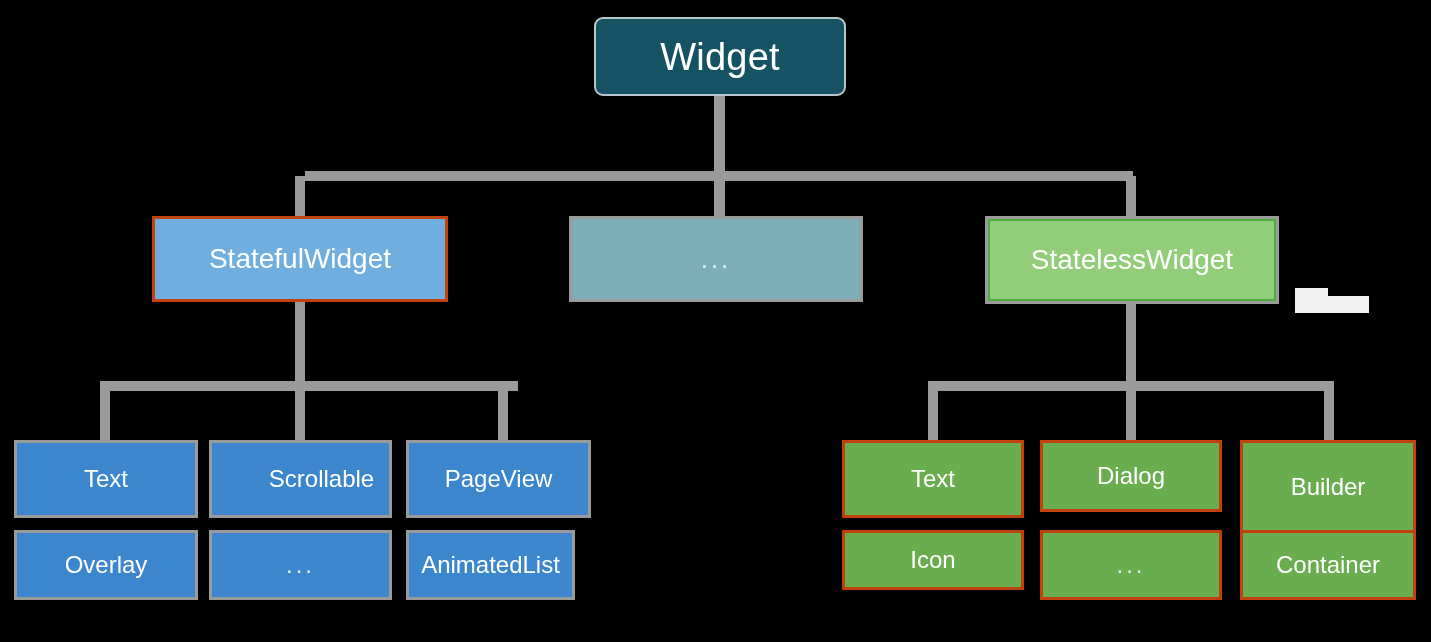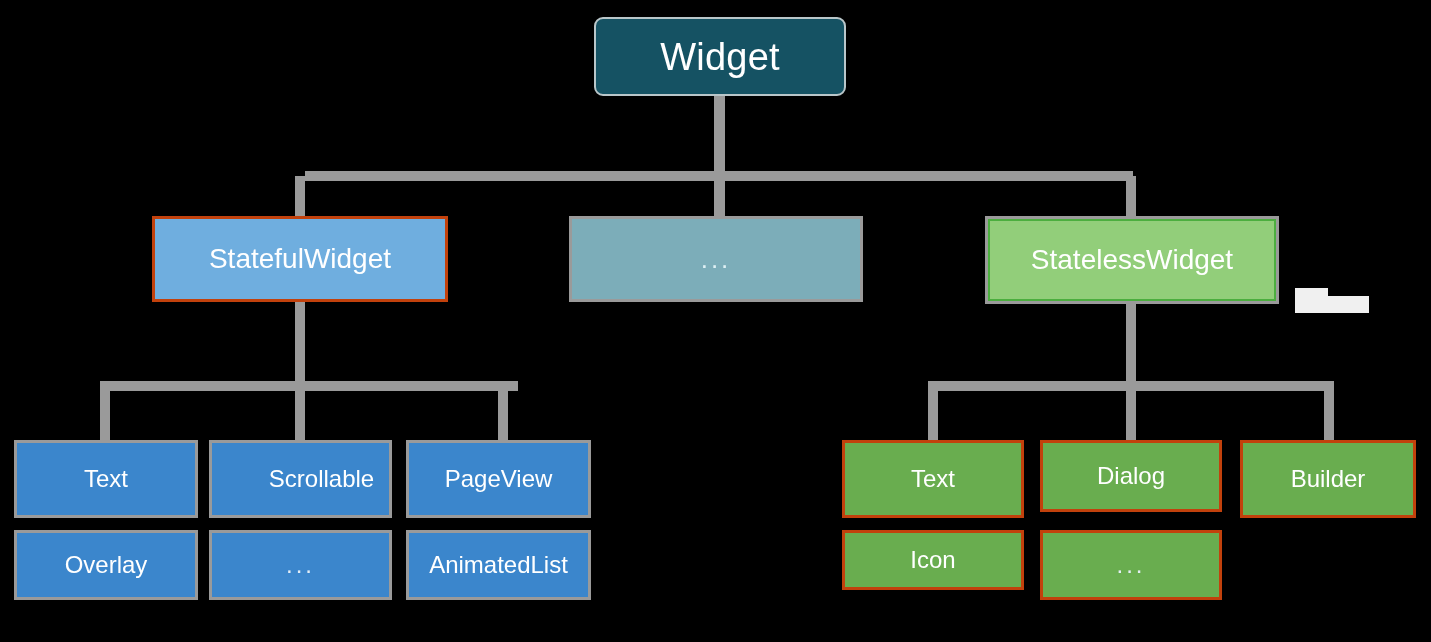--- a/index.html
+++ b/index.html
@@ -136,24 +136,25 @@
   <div class="white-artifact" style="left:1295px; top:296px; width:74px; height:17px;"></div>
 
   <div class="node node-leaf-blue" style="left:14px; top:440px; width:184px; height:78px;">Text</div>
   <div class="node node-leaf-blue" style="left:209px; top:440px; width:183px; height:78px;padding-left:42px;">Scrollable</div>
   <div class="node node-leaf-blue" style="left:14px; top:530px; width:184px; height:70px;">Overlay</div>
 
   <div class="node node-leaf-blue" style="left:406px; top:440px; width:185px; height:78px;">PageView</div>
   <div class="node node-leaf-blue" style="left:209px; top:530px; width:183px; height:70px;">
     <span class="ellipsis-label-leaf">...</span>
   </div>
-  <div class="node node-leaf-blue" style="left:406px; top:530px; width:185px; height:70px;">AnimatedList</div>
+  <div class="node node-leaf-blue" style="left:406px; top:530px; width:169px; height:70px;">AnimatedList</div>
 
   <div class="node node-leaf-green" style="left:842px; top:440px; width:182px; height:78px;">Text</div>
   <div class="node node-leaf-green" style="left:1040px; top:440px; width:182px; height:72px;">Dialog</div>
-  <div class="node node-leaf-green" style="left:1240px; top:440px; width:176px; height:78px;text-align:center;">Builder</div>
+  <div class="node node-leaf-green" style="left:1240px; top:440px; width:176px; height:93px;text-align:center;">Builder</div>
 
   <div class="node node-leaf-green" style="left:842px; top:530px; width:182px; height:60px;">Icon</div>
   <div class="node node-leaf-green" style="left:1040px; top:530px; width:182px; height:70px;">
     <span class="ellipsis-label-leaf">...</span>
   </div>
+  <div class="node node-leaf-green" style="left:1240px; top:530px; width:176px; height:70px;">Container</div>
 
 </div>
 
 </body></html>

